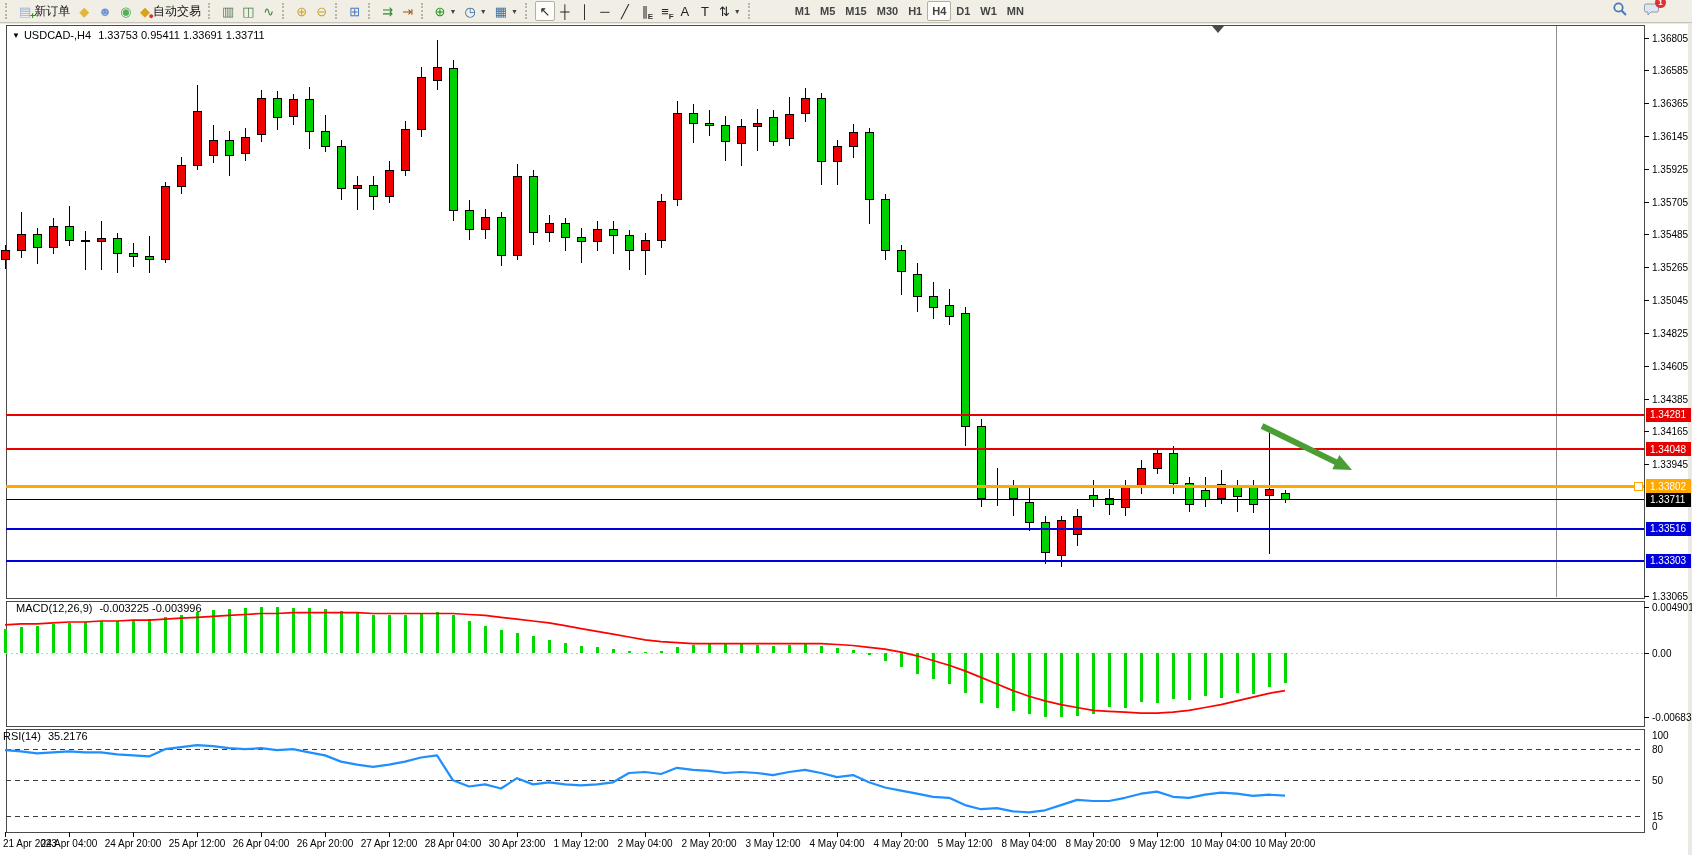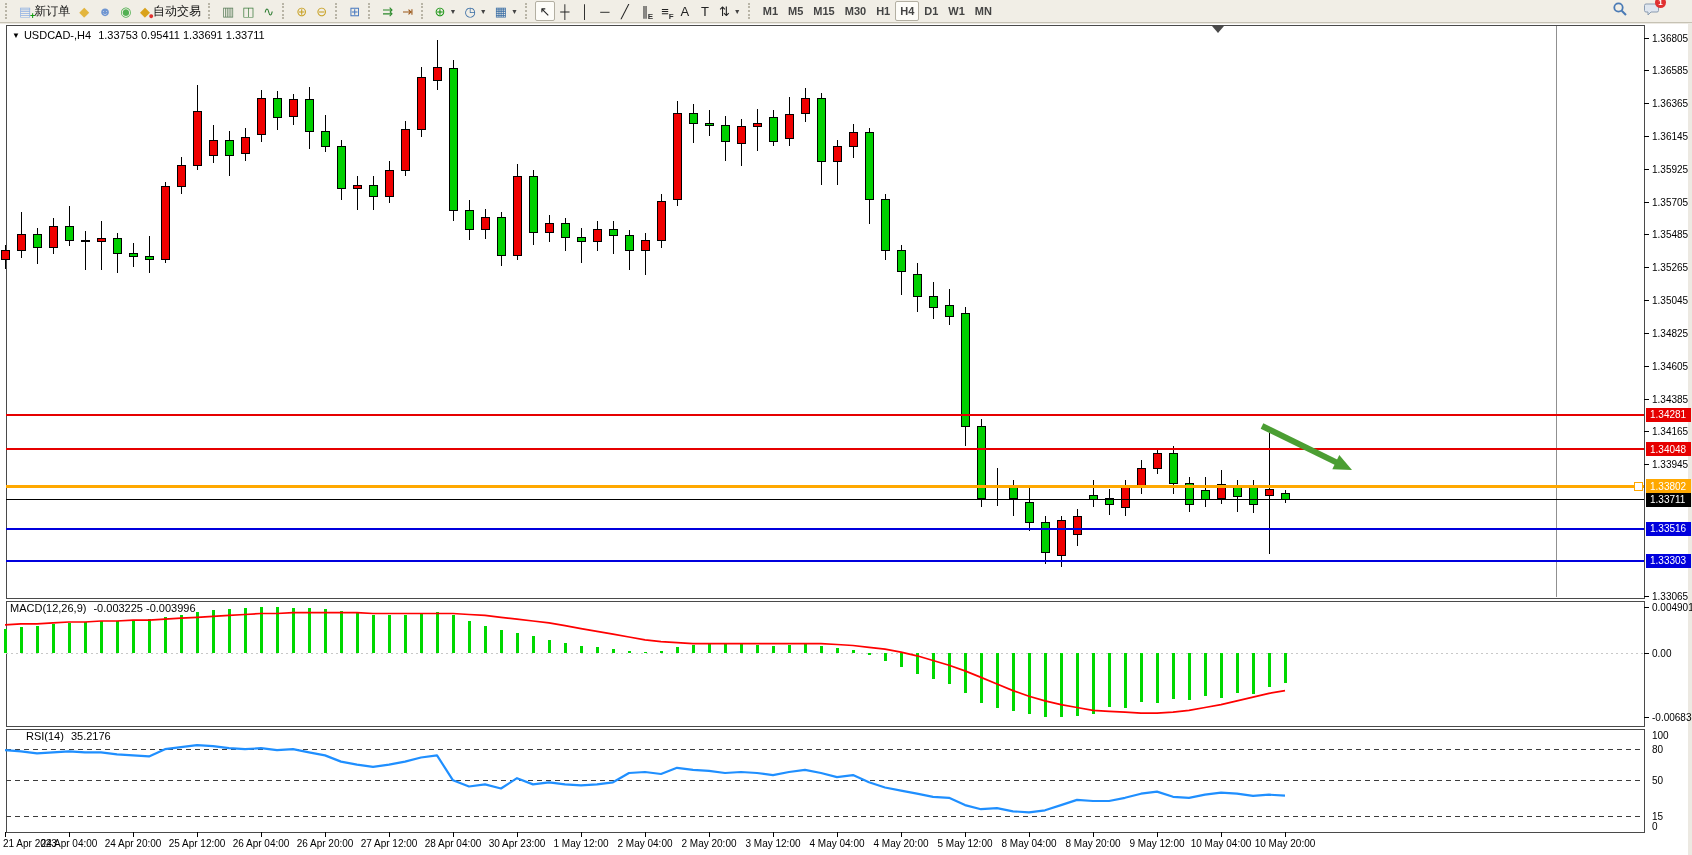--- a/index.html
+++ b/index.html
@@ -128,21 +128,21 @@
       </div>
       <div class="tb-btn">
         <span class="tb-glyph" style="color: rgb(34, 34, 34);">T</span>
       </div>
       <div class="tb-btn">
         <span class="tb-glyph" style="color: rgb(34, 34, 34);">⇅</span>
         <span class="tb-caret">▼</span>
       </div>
     </div>
     <div class="tb-grip"></div>
-    <div class="tf" style="display: flex; align-items: center;">
+    <div class="tf" style="display: flex; align-items: center; margin-left: 32px;">
       <div class="tb-btn">
         <span>M1</span>
       </div>
       <div class="tb-btn">
         <span>M5</span>
       </div>
       <div class="tb-btn">
         <span>M15</span>
       </div>
       <div class="tb-btn">
@@ -545,18 +545,18 @@
       <line x1="1221" x2="1221" y1="832" y2="837" stroke="#000" class="crisp"></line>
       <text x="1221" y="847" text-anchor="middle" class="ax">10 May 04:00</text>
       <line x1="1285" x2="1285" y1="832" y2="837" stroke="#000" class="crisp"></line>
       <text x="1285" y="847" text-anchor="middle" class="ax">10 May 20:00</text>
     </g>
   </svg>
 
 <div class="overlay-label" style="left:12px;top:29px">
   <span class="tog">▼</span><span>USDCAD-,H4</span><span class="gap">1.33753 0.95411 1.33691 1.33711</span>
 </div>
-<div class="overlay-label" style="left:10px;top:602px">
+<div class="overlay-label" style="left:16px;top:602px">
   <span>MACD(12,26,9)</span><span class="gap">-0.003225 -0.003996</span>
 </div>
-<div class="overlay-label" style="left:26px;top:730px">
+<div class="overlay-label" style="left:3px;top:730px">
   <span>RSI(14)</span><span class="gap">35.2176</span>
 </div>
 
 </body></html>

